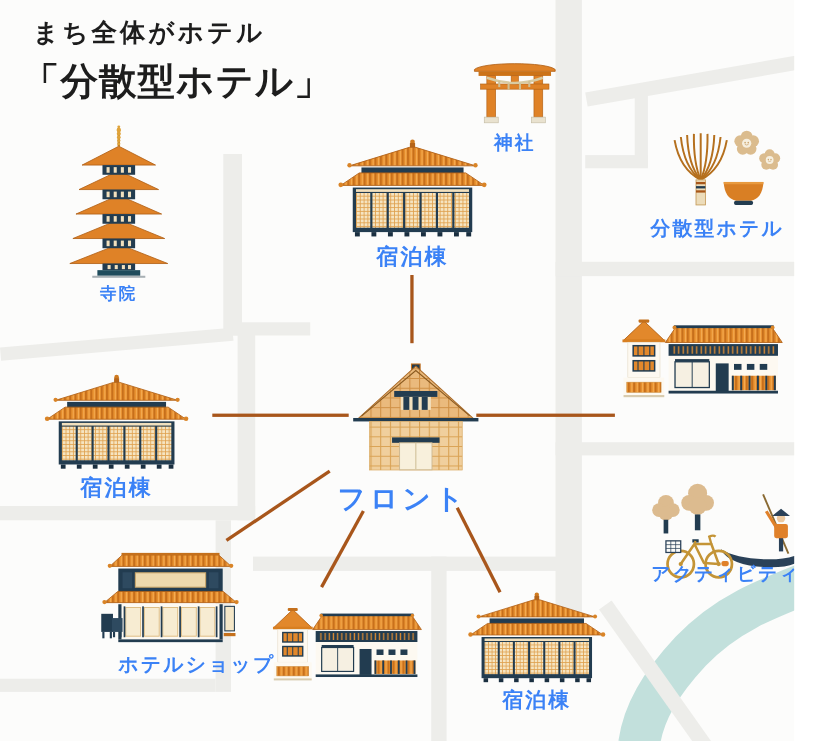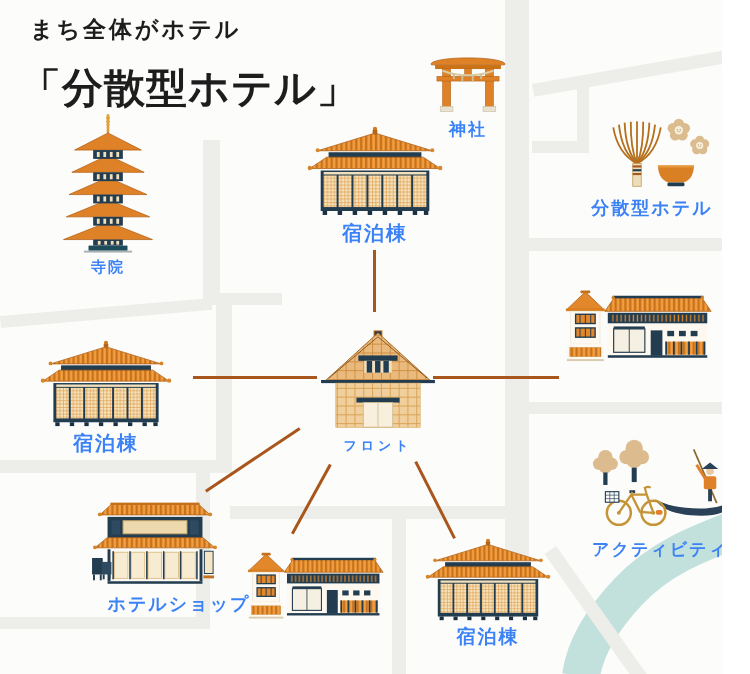--- a/index.html
+++ b/index.html
@@ -12,21 +12,21 @@
   .road.diag{transform-origin:0 0;}
   .connector{position:absolute;background:#a8561b;height:2.6px;transform-origin:0 0;}
   .connector.v{width:2.6px;}
   .node-label{
     position:absolute;transform:translateX(-50%);
     color:#3b82f6;font-weight:700;white-space:nowrap;letter-spacing:2px;
   }
   .node-svg{position:absolute;}
   #title{position:absolute;left:30px;top:14px;color:#1d1d1d;}
   #title .t1{font-size:23px;font-weight:700;letter-spacing:3px;}
-  #title .t2{font-size:41px;font-weight:600;letter-spacing:1px;margin-left:-10px;margin-top:16px;}
+  #title .t2{font-size:34px;font-weight:600;letter-spacing:1px;margin-left:-10px;margin-top:6px;}
   svg{display:block;overflow:visible;}
 </style>
 </head>
 <body>
 
 <div id="stage">
 
   <svg width="0" height="0" style="position:absolute">
     <defs>
       <pattern id="pat-tile" width="5" height="8" patternUnits="userSpaceOnUse">
@@ -399,34 +399,34 @@
     </svg>
 
   <svg class="node-svg" style="left:27px;top:340px;" width="158" height="88">
       <use href="#sym-nagaya"></use>
     </svg>
   <div class="node-label" style="left:106px;top:430px;font-size:20px;">宿泊棟</div>
 
   <svg class="node-svg" style="left:318px;top:326px;" width="120" height="106">
       <use href="#sym-front"></use>
     </svg>
-  <div class="node-label" style="left:378px;top:437px;font-size:13px;letter-spacing:4px;text-align:right;">フロント</div>
+  <div class="node-label" style="left:366px;top:437px;font-size:25px;letter-spacing:4px;text-align:right;">フロント</div>
 
   <svg class="node-svg" style="left:90px;top:497px;" width="130" height="92">
       <use href="#sym-shop"></use>
     </svg>
   <div class="node-label" style="left:152px;top:592px;font-size:18px;margin-left:27px;">ホテルショップ</div>
 
   <svg class="node-svg" style="left:248px;top:544px;" width="136" height="82">
       <use href="#sym-machiya"></use>
     </svg>
 
   <svg class="node-svg" style="left:413px;top:538px;" width="150" height="84">
       <use href="#sym-nagaya"></use>
     </svg>
   <div class="node-label" style="left:488px;top:624px;font-size:19px;">宿泊棟</div>
 
   <svg class="node-svg" style="left:584px;top:436px;" width="158" height="96">
       <use href="#sym-activity"></use>
     </svg>
-  <div class="node-label" style="left:660px;top:538px;font-size:17px;">アクティビティ</div>
+  <div class="node-label" style="left:660px;top:510px;font-size:17px;">アクティビティ</div>
 
 </div>
 
 </body></html>

